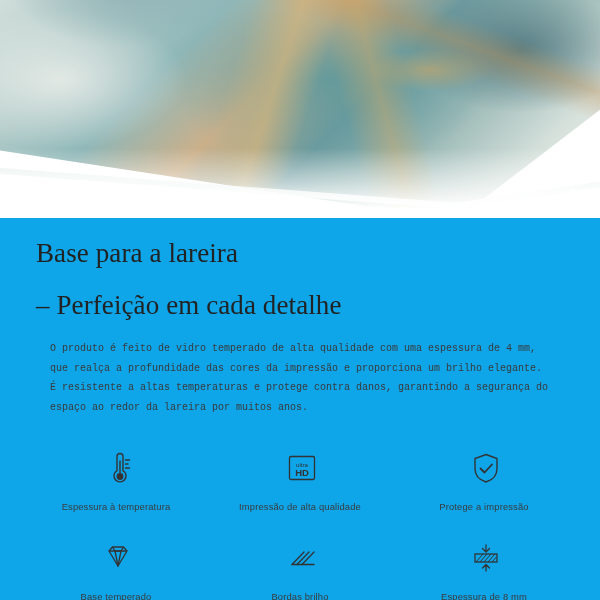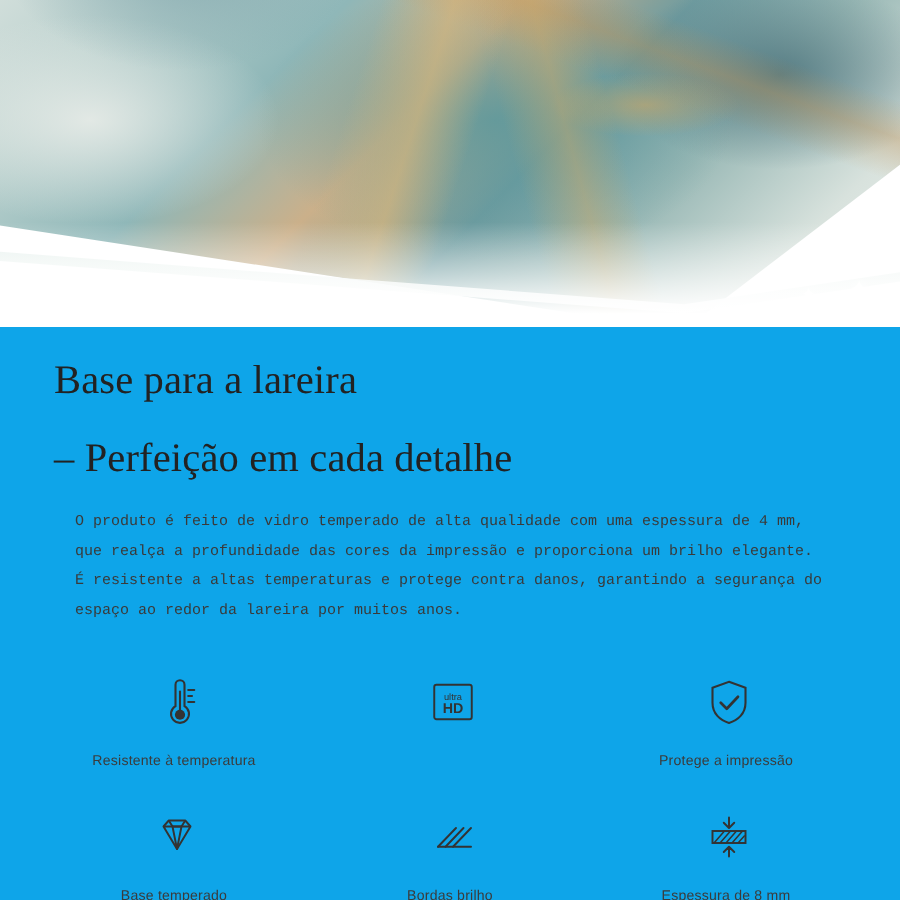--- a/index.html
+++ b/index.html
@@ -182,31 +182,32 @@
       <div class="feature-icon">
         <svg width="40" height="40" viewBox="0 0 40 40" fill="none" stroke="#333333" stroke-width="1.4" stroke-linecap="round">
           <path d="M18 8.5a3 3 0 0 1 6 0v14.2a6 6 0 1 1-6 0V8.5z"></path>
           <line x1="21" y1="13" x2="21" y2="26"></line>
           <circle cx="21" cy="28.5" r="3.4" fill="#333333" stroke="none"></circle>
           <line x1="26.5" y1="12" x2="30.5" y2="12"></line>
           <line x1="26.5" y1="16" x2="29" y2="16"></line>
           <line x1="26.5" y1="20" x2="30.5" y2="20"></line>
         </svg>
       </div>
-      <div class="feature-label">Resistente à temperatura</div>
+      <div class="feature-label">Espessura à temperatura</div>
     </div>
 
     <div class="feature">
       <div class="feature-icon">
         <svg width="42" height="42" viewBox="0 0 42 42" fill="none">
           <rect x="8.5" y="9.5" width="25" height="23" rx="1.5" stroke="#333333" stroke-width="1.3"></rect>
           <text x="21" y="19.5" text-anchor="middle" font-family="Liberation Sans, sans-serif" font-size="6.2" fill="#333333">ultra</text>
           <text x="21" y="28.5" text-anchor="middle" font-family="Liberation Sans, sans-serif" font-size="9.5" font-weight="bold" fill="#333333">HD</text>
         </svg>
       </div>
+      <div class="feature-label">Impressão de alta qualidade</div>
     </div>
 
     <div class="feature">
       <div class="feature-icon">
         <svg width="42" height="42" viewBox="0 0 42 42" fill="none">
           <path d="M21 7.5l11 4v10c0 7.2-5 11.7-11 13.5-6-1.8-11-6.3-11-13.5v-10l11-4z" stroke="#333333" stroke-width="1.4" fill="none"></path>
           <path d="M15.5 21.5l4 4 7.5-8" stroke="#333333" stroke-width="1.8" fill="none" stroke-linecap="round" stroke-linejoin="round"></path>
         </svg>
       </div>
       <div class="feature-label">Protege a impressão</div>

